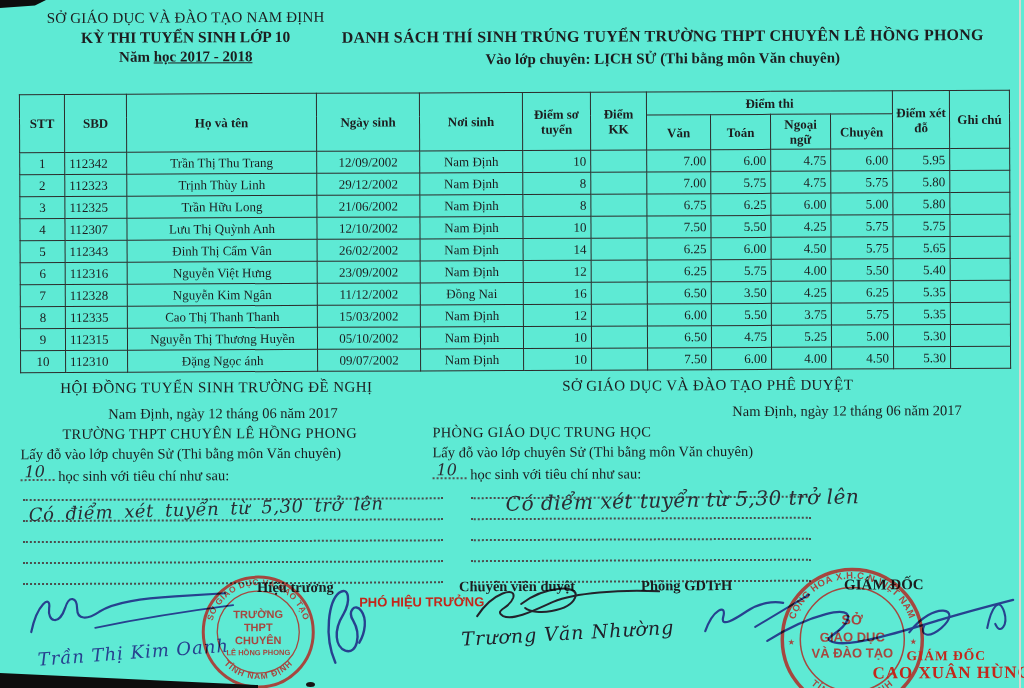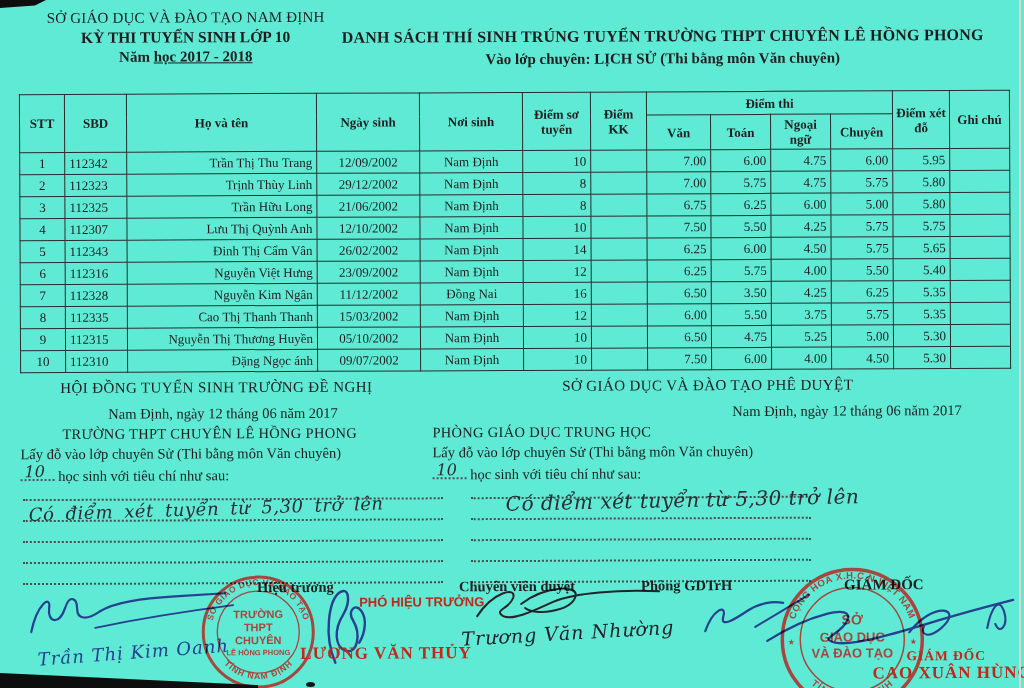--- a/index.html
+++ b/index.html
@@ -23,21 +23,21 @@
   
   table.main { position:absolute; left:20px; top:92px; width:990px;
     border-collapse:collapse; table-layout:fixed; }
   table.main th, table.main td { border:1px solid #2c2c2c; overflow:hidden; }
   table.main th { font-size:13px; font-weight:bold; padding:1px 2px; line-height:15px; }
   table.main td { font-size:13px; padding:0 4px; height:21px; white-space:nowrap; }
   th.pad-st { padding:1px 12px; }
   th.pad-xd { padding:1px 9px;font-family:Liberation Serif, serif; }
   th.pad-gc { padding:1px 12px; }
   td.c { text-align:center; }
-  td.l6 { text-align:right; padding-left:6px; }
+  td.l6 { text-align:center; padding-left:6px; }
   td.l10 { text-align:left; padding-left:10px; }
   td.r8 { text-align:right; padding-right:8px; }
   td.r12 { text-align:right; padding-right:12px; }
 
   
   .abs { position:absolute; }
   .sec-head { font-size:15px; letter-spacing:.4px; white-space:nowrap; }
   .sec-date { font-size:14.5px; white-space:nowrap; }
   .sec-org { font-size:14.5px; letter-spacing:.3px; white-space:nowrap; }
   .sec-line { font-size:14.5px; white-space:nowrap; }
@@ -342,21 +342,20 @@
       <text x="59" y="45" text-anchor="middle" font-family="Liberation Sans, sans-serif" font-size="11" font-weight="bold" fill="#b0302a">TRƯỜNG</text>
       <text x="59" y="58" text-anchor="middle" font-family="Liberation Sans, sans-serif" font-size="11" font-weight="bold" fill="#b0302a">THPT</text>
       <text x="59" y="71" text-anchor="middle" font-family="Liberation Sans, sans-serif" font-size="11" font-weight="bold" fill="#b0302a">CHUYÊN</text>
       <text x="59" y="82" text-anchor="middle" font-family="Liberation Sans, sans-serif" font-size="7.5" font-weight="bold" fill="#b0302a">LÊ HỒNG PHONG</text>
     </svg>
 
     <svg class="sig" style="left:302px; top:584px;" width="70" height="85" viewBox="0 0 70 85">
       <path d="M32,78 C20,50 26,16 36,8 C46,1 48,16 40,30 C30,46 32,62 42,66 C54,70 58,50 50,36 C44,26 52,18 58,26 C64,34 62,48 56,58" fill="none" stroke="#27418f" stroke-width="2.4" stroke-linecap="round"></path>
     </svg>
     <div class="abs red-title" style="left:358px; top:594px;">PHÓ HIỆU TRƯỞNG</div>
-    <div class="abs red-name" style="left:299px; top:643px;">LƯƠNG VĂN THỦY</div>
 
     <svg class="sig" style="left:468px; top:582px;" width="195" height="45" viewBox="0 0 195 45">
       <path d="M8,34 C24,10 48,4 44,16 C40,27 24,28 34,34 C44,39 66,28 84,20 C106,11 150,8 190,10" fill="none" stroke="#23232b" stroke-width="2" stroke-linecap="round"></path>
       <path d="M52,22 C76,4 112,2 106,16 C100,30 66,34 56,26" fill="none" stroke="#23232b" stroke-width="2" stroke-linecap="round"></path>
     </svg>
     <div class="sig-name-black hand">Trương Văn Nhường</div>
 
     <svg class="sig" style="left:694px; top:592px;" width="120" height="55" viewBox="0 0 120 55">
       <path d="M10,40 C18,18 32,12 28,26 C25,37 40,28 52,20 C64,12 78,10 88,12" fill="none" stroke="#27418f" stroke-width="2.2" stroke-linecap="round"></path>
       <path d="M60,36 L114,4" fill="none" stroke="#27418f" stroke-width="2" stroke-linecap="round"></path>

